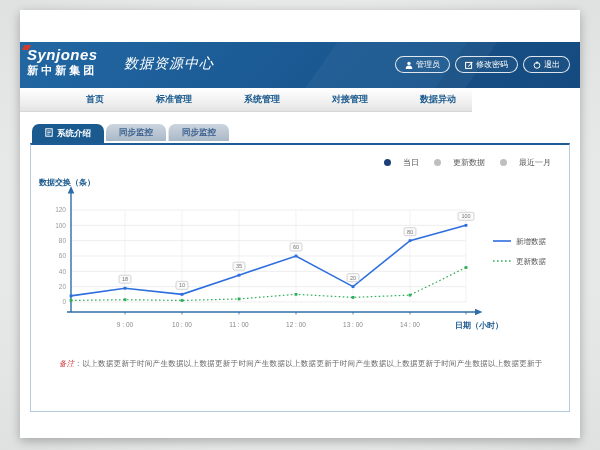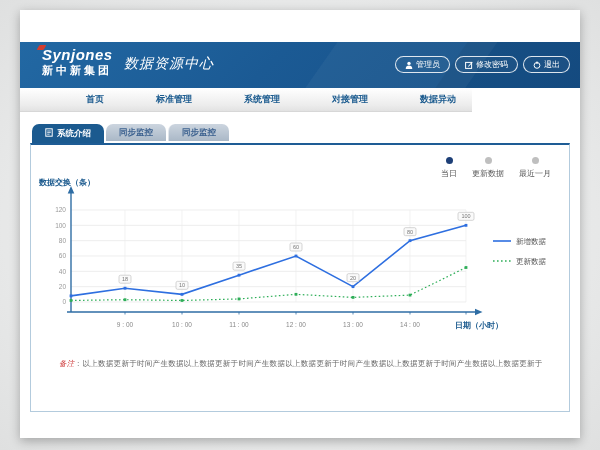--- a/index.html
+++ b/index.html
@@ -8,21 +8,21 @@
            background:radial-gradient(ellipse at center,#f0f0f0 0%,#e7e8e8 70%,#dfe0e0 100%); overflow:hidden; }
   .page { position:absolute; left:20px; top:10px; width:560px; height:428px; background:#fff;
           box-shadow:0 3px 10px rgba(0,0,0,.28); }
 
   
   .hdr { position:absolute; left:0; top:32px; width:560px; height:46px;
          background:linear-gradient(135deg,#2268a3 0%,#1b5a94 45%,#164f86 100%); overflow:hidden; }
   .hdr .diag { position:absolute; top:-20px; width:160px; height:90px; background:rgba(255,255,255,.045);
                transform:skewX(-35deg); }
   .hdr .d1 { left:300px; } .hdr .d2 { left:430px; background:rgba(0,0,0,.05); }
-  .logo { position:absolute; left:22px; top:5px; color:#fff; line-height:1.1; }
+  .logo { position:absolute; left:7px; top:5px; color:#fff; text-align:center; line-height:1.1; }
   .logo .l1 { font-size:15px; font-weight:bold; font-style:italic; letter-spacing:.5px; display:block; }
   .logo .accent { position:absolute; left:-4px; top:-2px; width:7px; height:5px; background:#d23c2e;
                   transform:skewX(-30deg); border-radius:1px; }
   .logo .l2 { font-size:11px; font-weight:bold; letter-spacing:3px; display:block; }
   .app-title { position:absolute; left:104px; top:13px; color:#fff; font-size:14px; letter-spacing:1px;font-style:italic; }
   .hdr-actions { position:absolute; right:10px; top:14px; display:flex; gap:5px; }
   .pill { display:flex; align-items:center; gap:3px; border:1px solid rgba(255,255,255,.85); border-radius:9px;
           padding:2px 9px; color:#fff; font-size:8px; cursor:pointer; background:rgba(255,255,255,.03); }
   .pill svg { display:block; }
 
@@ -39,21 +39,21 @@
          border-radius:7px 7px 0 0; cursor:pointer; }
   .tab.active { background:#1b5a8f; color:#fff; }
   .tab.inactive { background:linear-gradient(#ccd5df,#aab8c7); color:#3c618f; height:17px; margin-left:2px; }
   .tab.inactive + .tab.inactive { border-left:1px solid rgba(255,255,255,.55); }
 
   
   .panel { position:absolute; left:10px; top:133px; width:540px; height:269px; background:#fff;
            border:1px solid #b3cbdd; border-top:2px solid #1e5c95; }
 
   .filters { position:absolute; right:18px; top:12px; display:flex; gap:15px; align-items:center; }
-  .radio { display:flex; align-items:center; gap:4px; font-size:8px; color:#555; cursor:pointer;flex-direction:column; }
+  .radio { display:flex; align-items:center; gap:12px; font-size:8px; color:#555; cursor:pointer; }
   .radio .dot { width:7px; height:7px; border-radius:50%; background:#bfbfbf; }
   .radio.selected .dot { background:#1d3f77; }
 
   .chart-wrap { position:absolute; left:0; top:30px; width:538px; height:165px; }
   svg text { font-family:"Liberation Sans","DejaVu Sans",sans-serif; }
 
   .note { position:absolute; left:28px; top:214px; font-size:7.5px; color:#666; letter-spacing:.3px; }
   .note .red { color:#cc3333;font-style:italic; }
 </style>
 </head>

